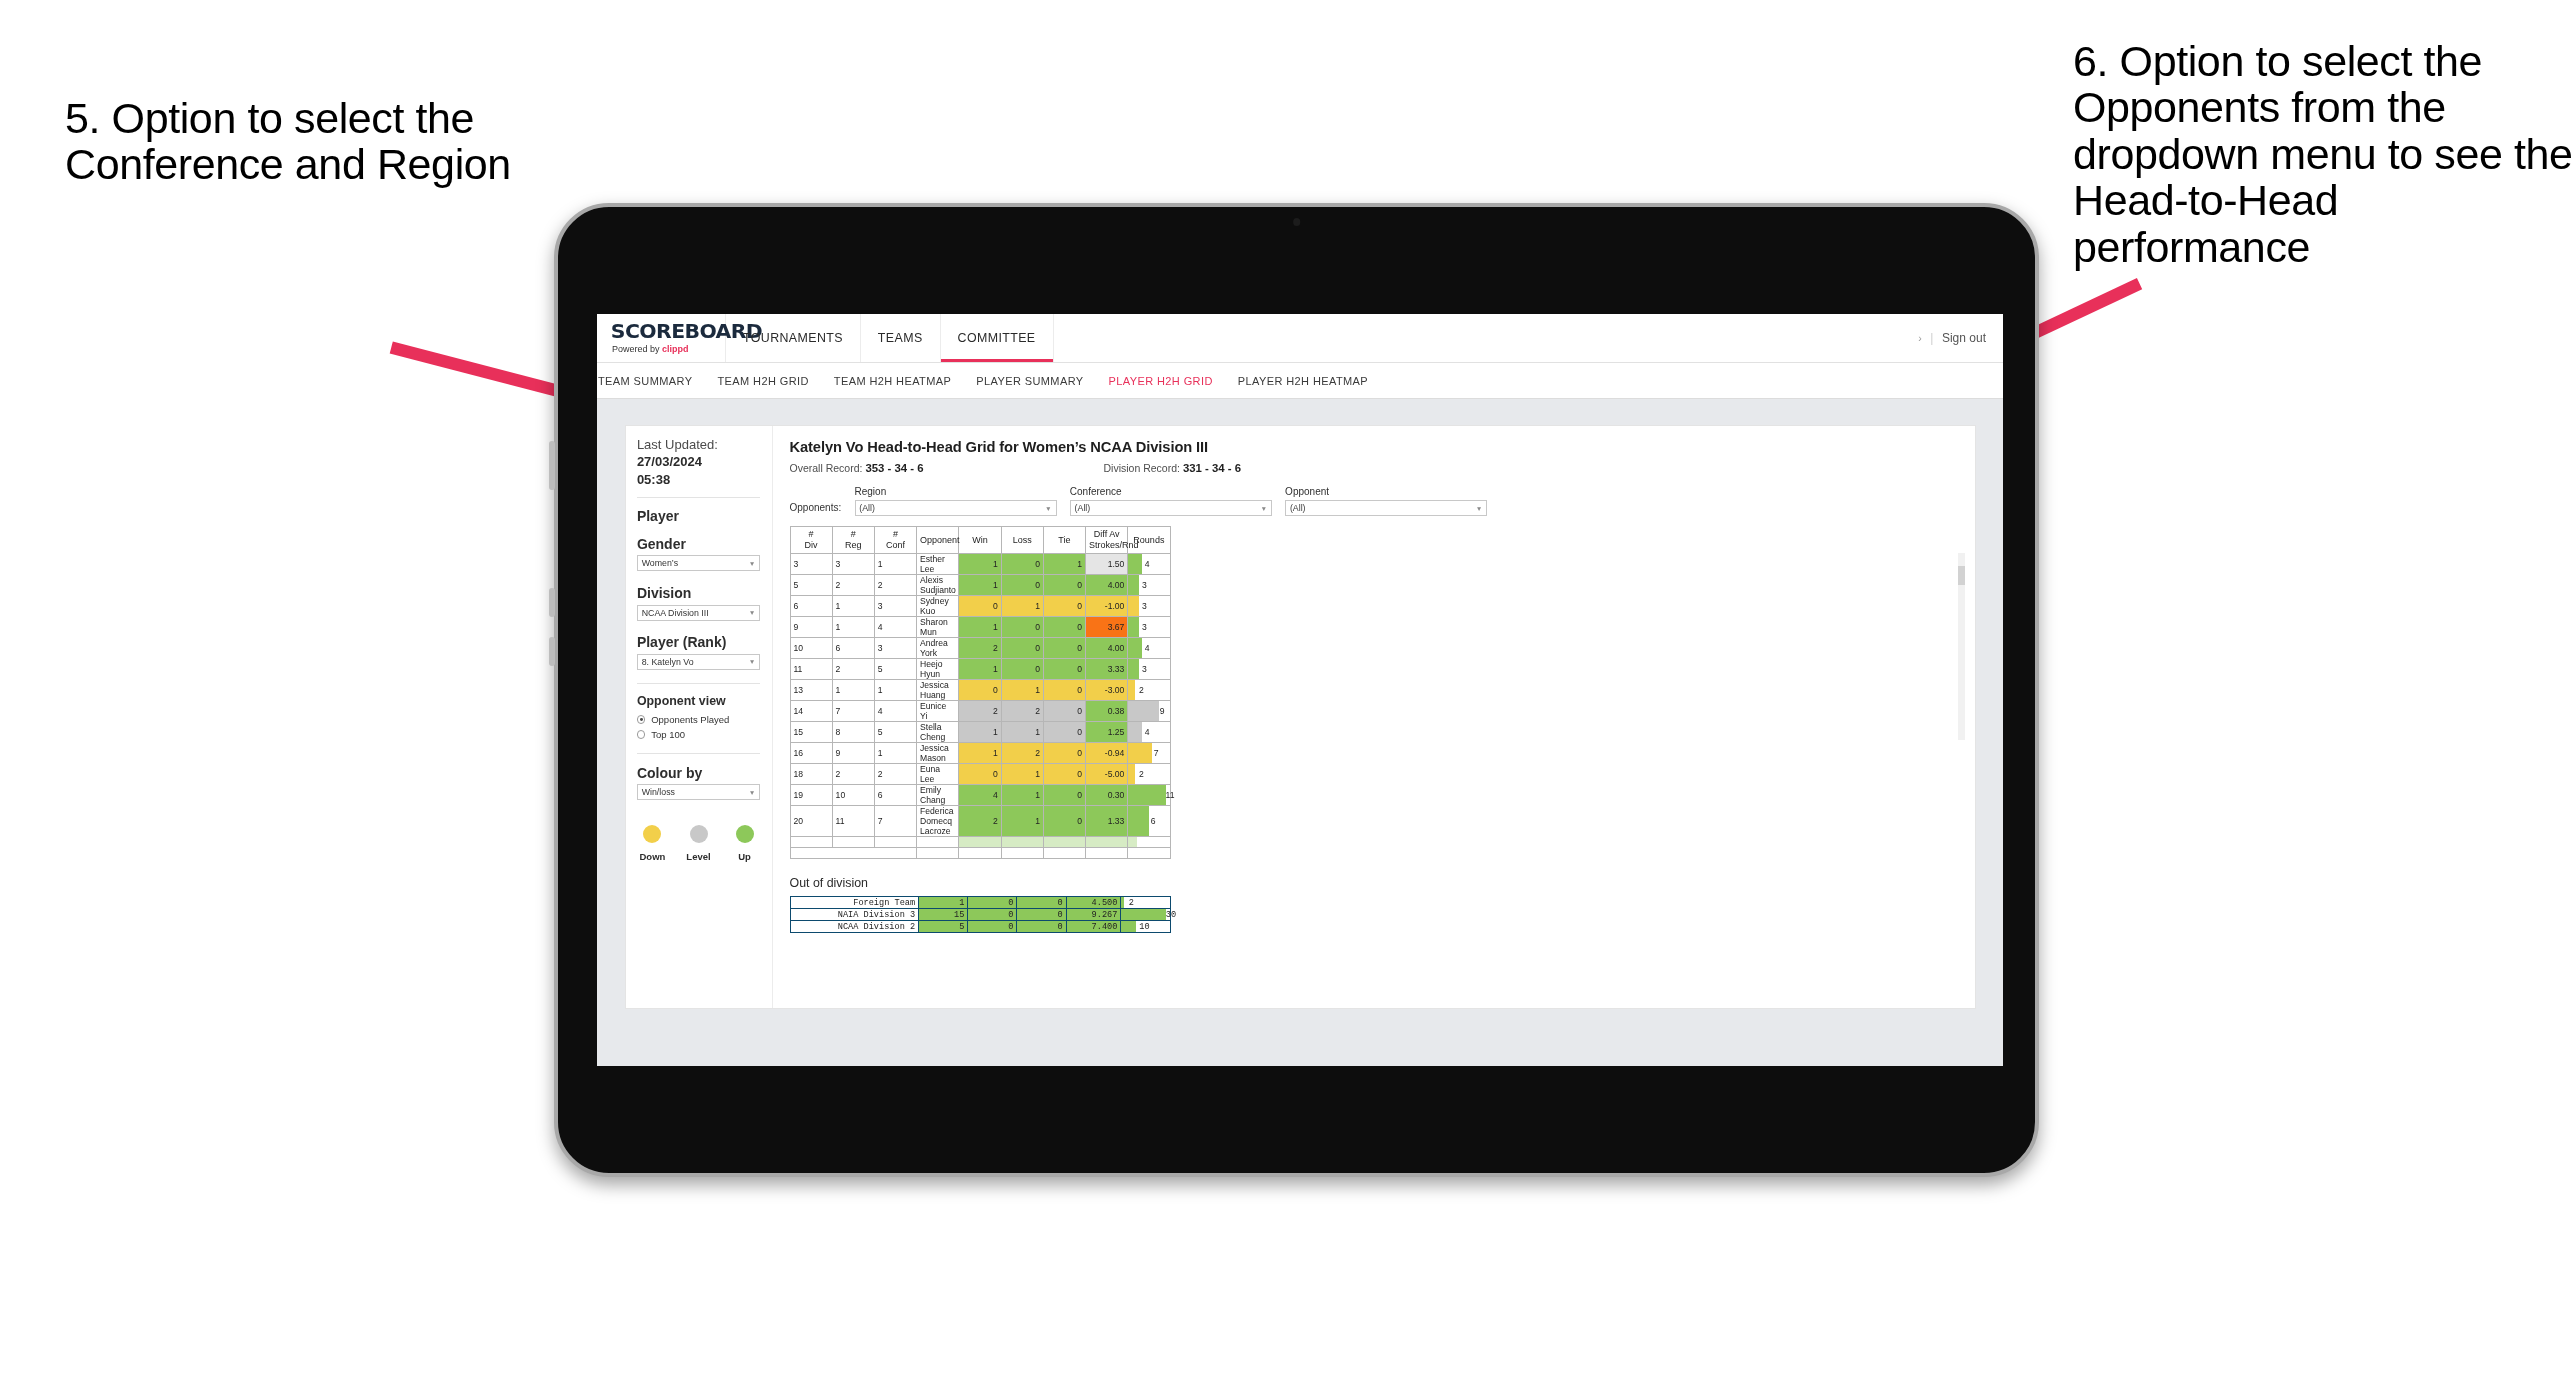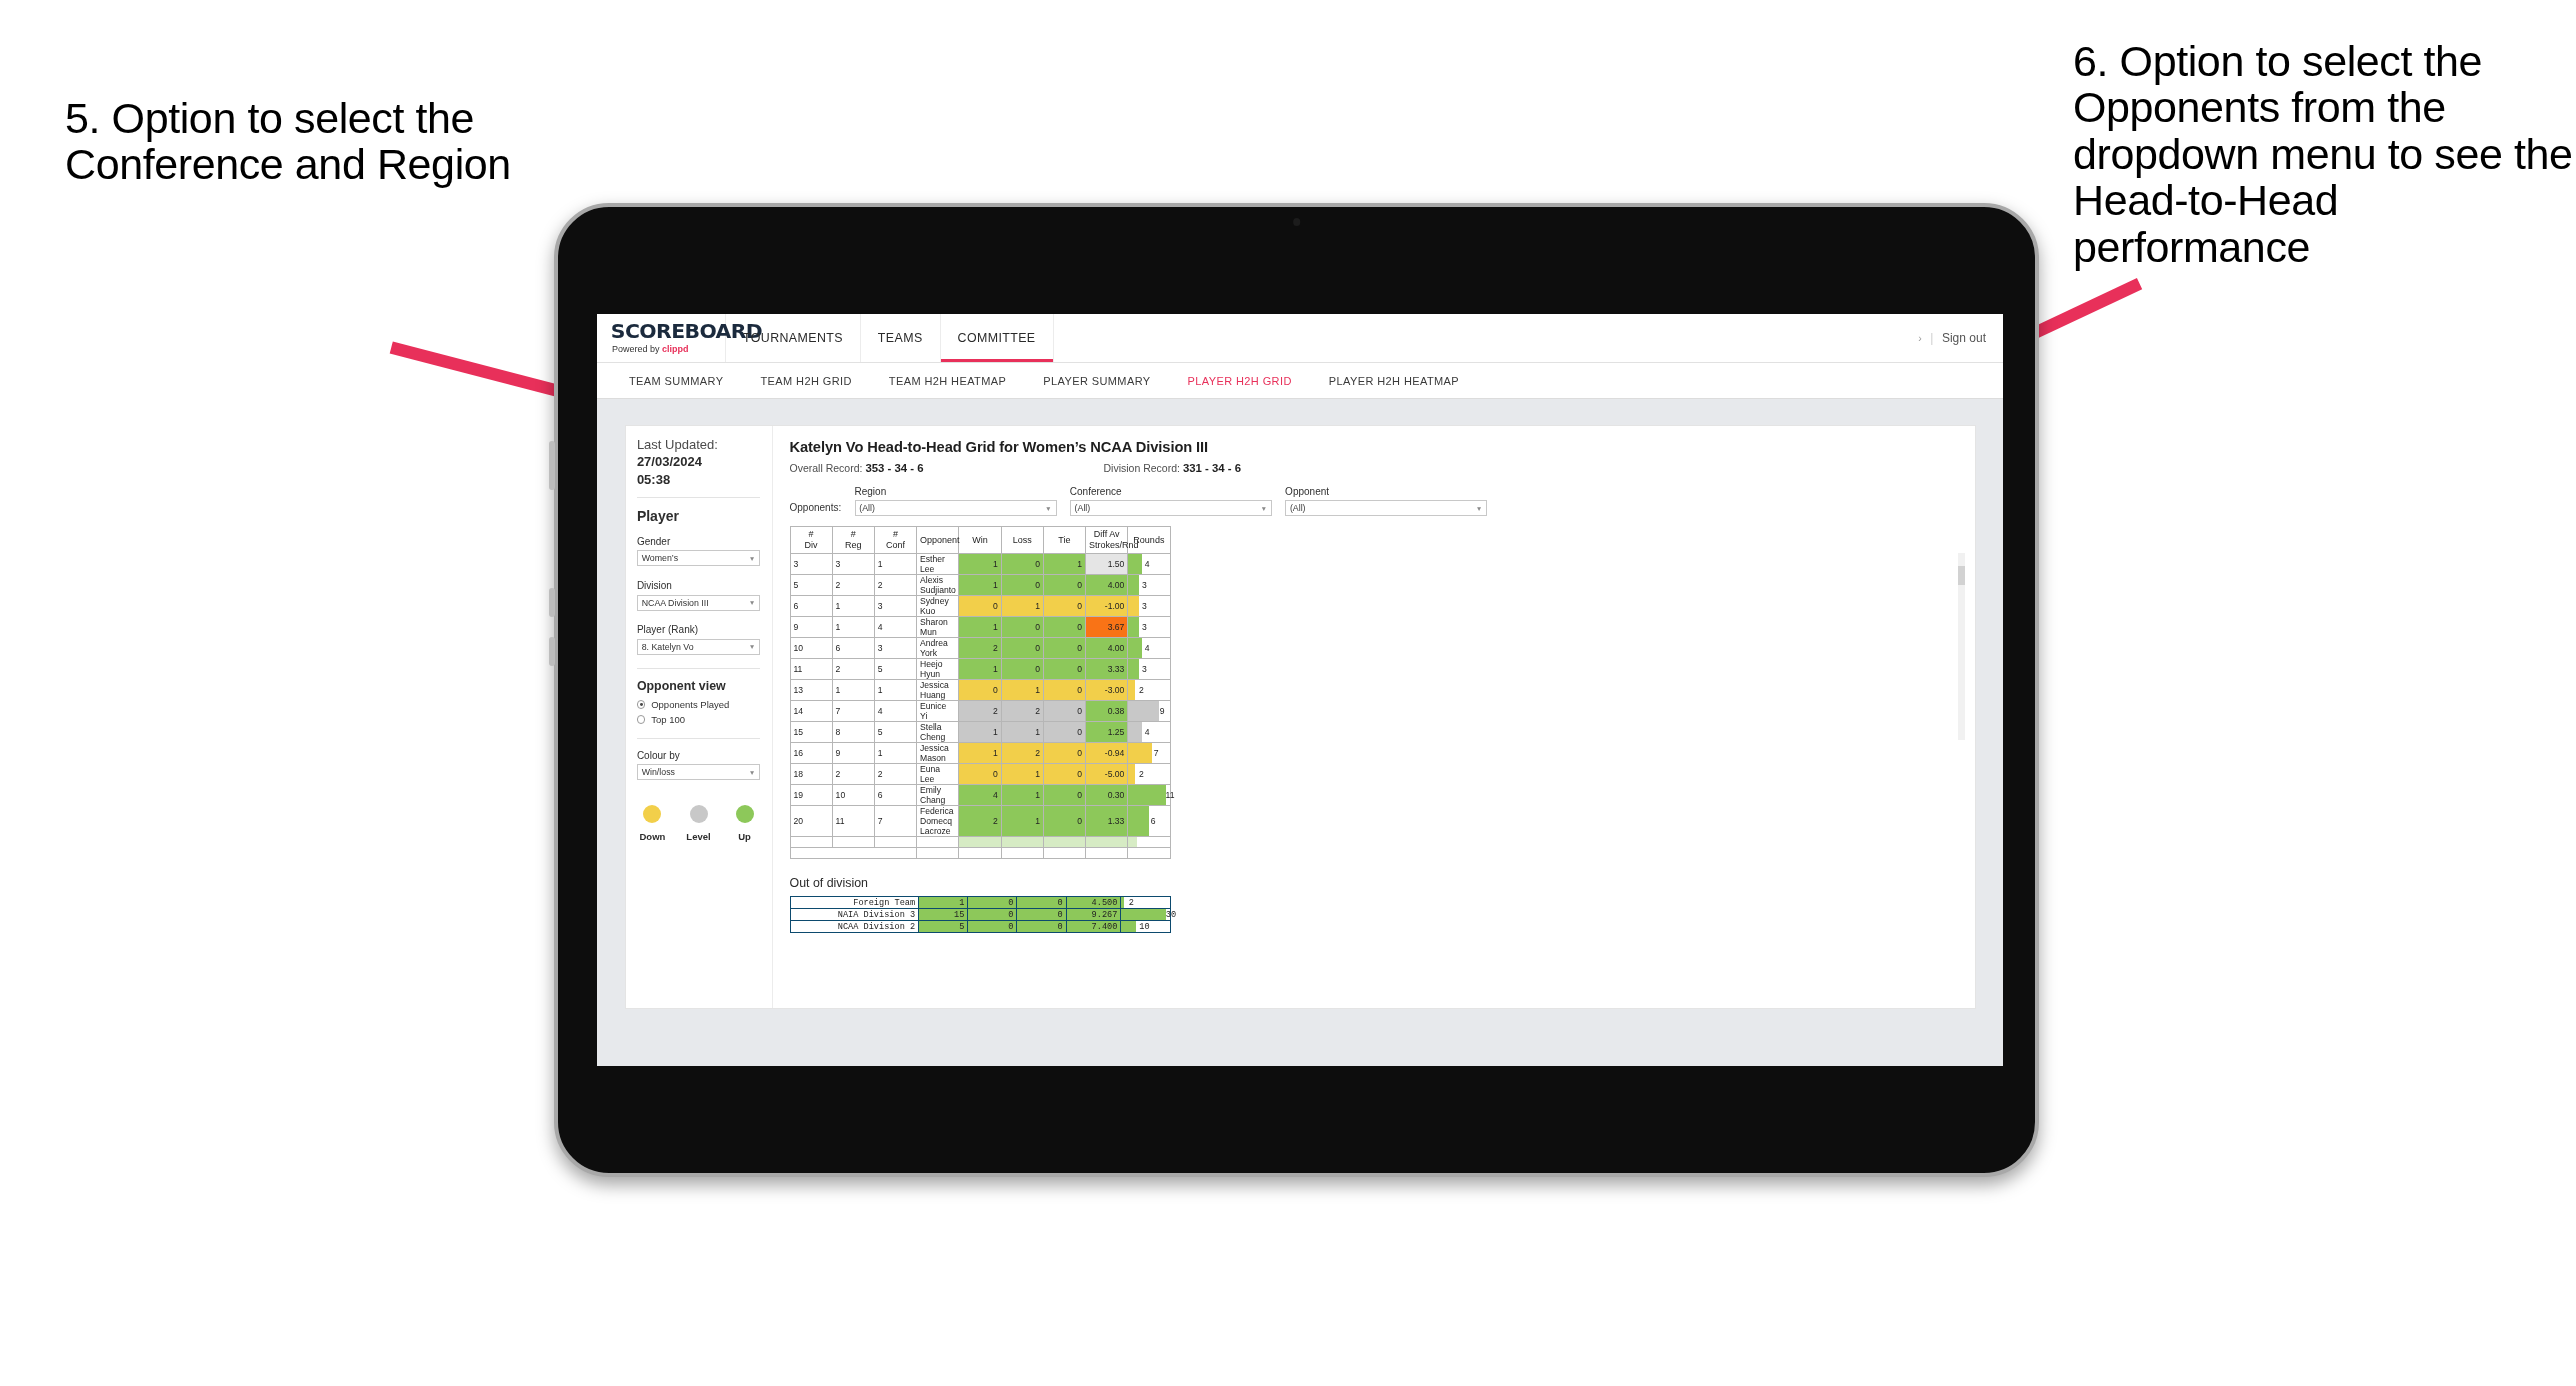--- a/index.html
+++ b/index.html
@@ -77,37 +77,37 @@
   .signout {
     display: flex; align-items: center; gap: 8.6px;
     padding-right: 17px; font-size: 12px; color: #555;
   }
   .signout .chev { color: #9a9a9a; font-size: 10.5px; }
   .signout .bar { color: #cfcfcf; }
 
   
   #subnav {
     height: 36px; background: #fff; display: flex; align-items: center;
-    gap: 37px; padding-left: 32px;
+    gap: 25px; padding-left: 1px;
     border-bottom: 1px solid #dcdcdc;
   }
   .subnav-item { font-size: 11px; color: #3a3a3a; letter-spacing: 0.4px; cursor: pointer; }
   .subnav-item.active { color: #e8305a; }
 
   
   #viz { padding: 27px 28.5px 0 28.5px; height: calc(100% - 49px - 36px); }
   #viz-inner { display: flex; background: #fff; height: 582px; box-shadow: 0 0 0 1px #e4e4e4; }
 
   
   #sidebar { width: 147px; padding: 9.5px 11.4px 0 11.4px; border-right: 1px solid #ececec; }
   .lastupd { font-size: 13px; color: #4a4a4a; line-height: 1.35; }
   .lastupd b { font-weight: 700; color: #2c2c2c; }
   .sb-rule { height: 1px; background: #e3e3e3; margin: 8.6px 0 10.5px; }
   .sb-h1 { font-size: 14px; font-weight: 700; color: #2e2e2e; margin-bottom: 11.4px; }
-  .sb-label { font-size: 10px; font-weight: 400; color: #2e2e2e; margin-bottom: 3.8px; }
+  .sb-label { font-size: 14px; font-weight: 700; color: #2e2e2e; margin-bottom: 3.8px; }
   .sb-select {
     height: 16px; border: 1px solid #c8c8c8; background: #fff;
     display: flex; align-items: center; justify-content: space-between;
     padding: 0 3.8px; font-size: 8.8px; color: #333; margin-bottom: 13.3px; cursor: pointer;
   }
   .sb-select .caret { font-size: 6.7px; color: #8a8a8a; }
   .sb-h2 { font-size: 12.4px; font-weight: 700; color: #2e2e2e; margin-bottom: 5.7px; }
   .radio-row { display: flex; align-items: center; gap: 5.7px; font-size: 9.5px; color: #333; margin-bottom: 3.8px; cursor: pointer; }
   .radio {
     width: 8.6px; height: 8.6px; border-radius: 50%; border: 1px solid #9a9a9a;

